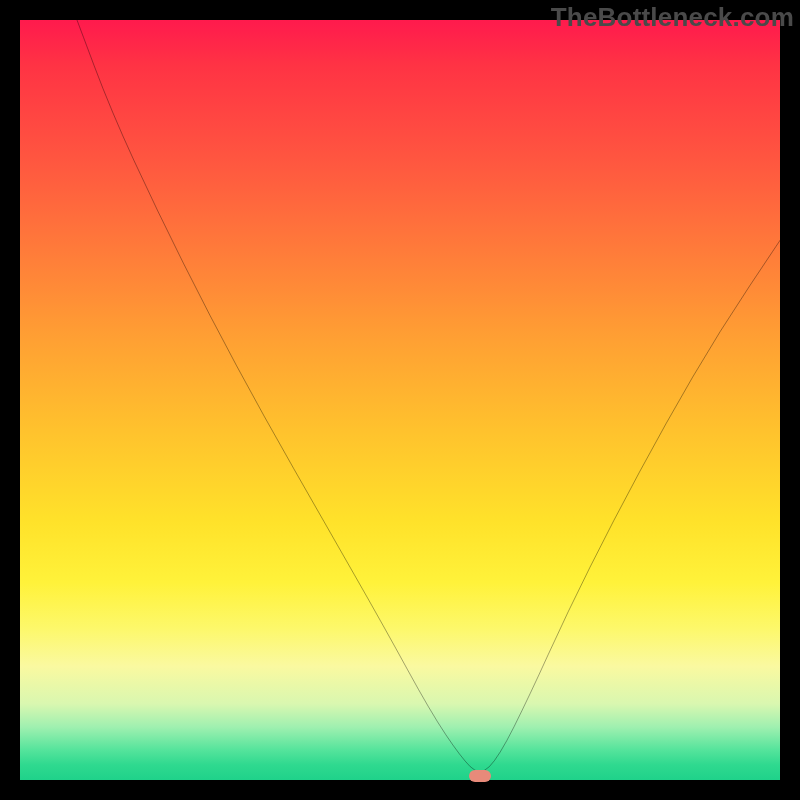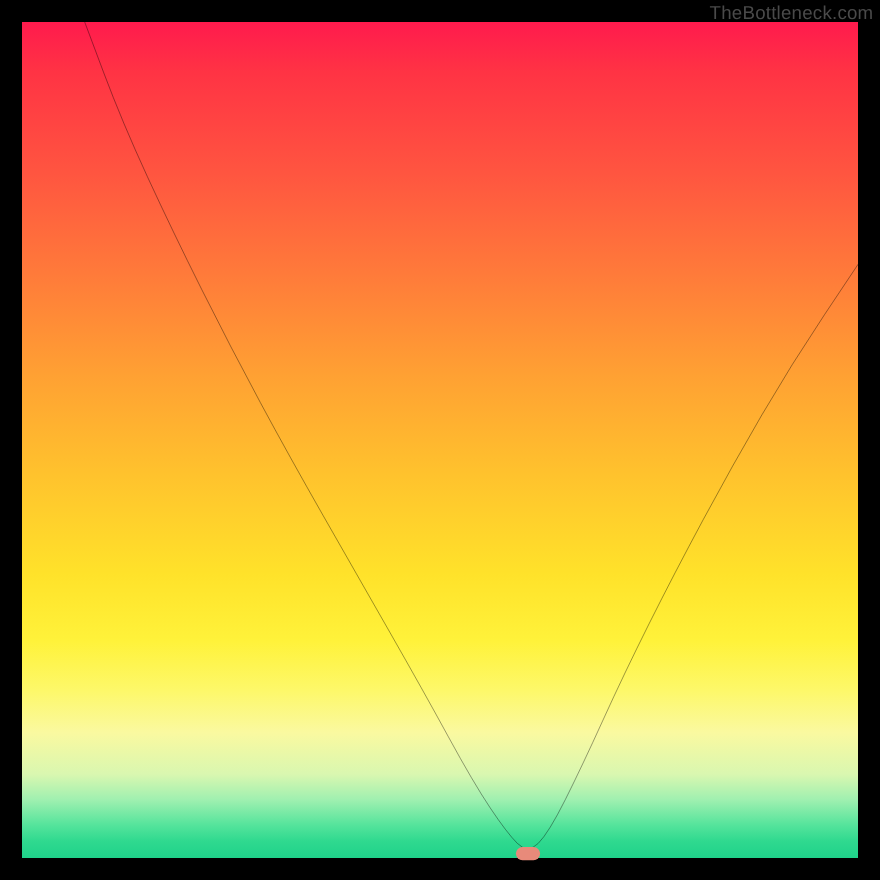--- a/index.html
+++ b/index.html
@@ -55,22 +55,22 @@
     height: 12px;
     border-radius: 6px;
     background: #e88a7a;
     transform: translate(-50%, -50%);
   }
   .watermark {
     position: absolute;
     top: 2px;
     right: 6px;
     color: #4a4a4a;
-    font-size: 17px;
-    font-weight: 400;
+    font-size: 26px;
+    font-weight: 700;
     letter-spacing: 0.2px;
   }
 </style>
 </head>
 <body>
 
 <div class="frame">
 
   <div class="plot">
 

